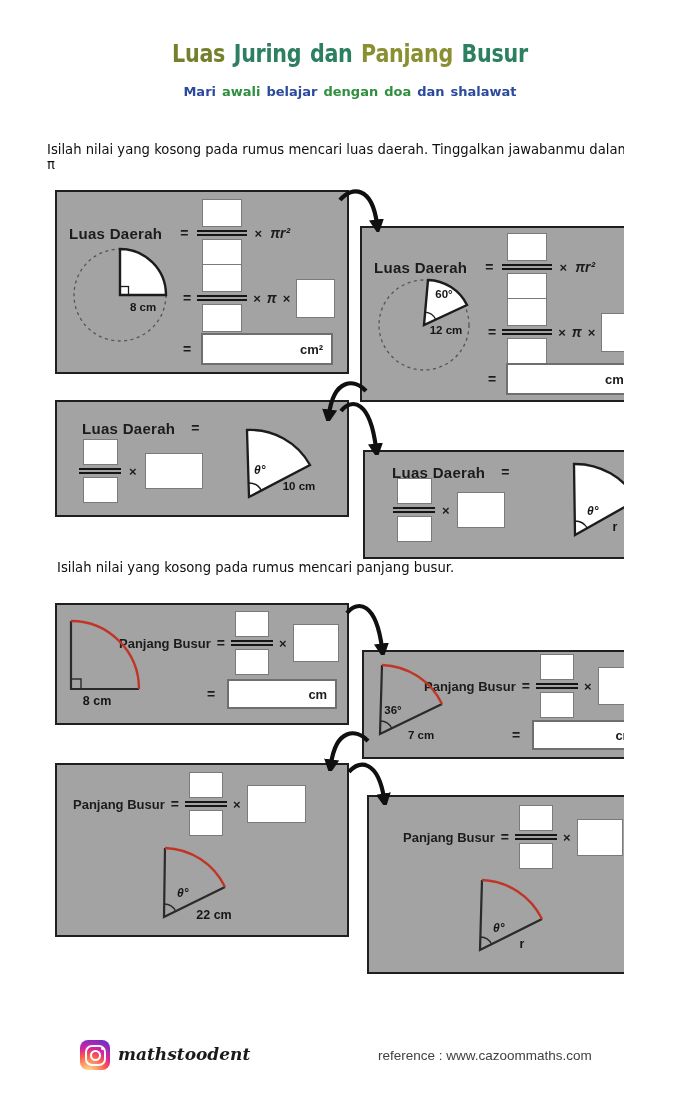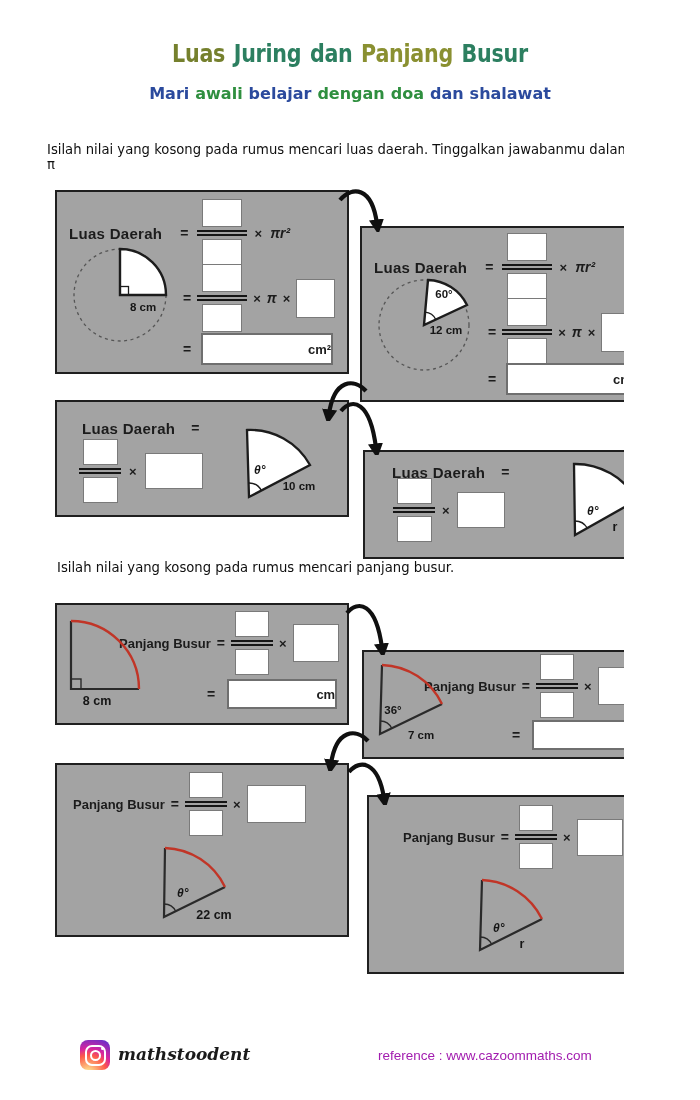--- a/index.html
+++ b/index.html
@@ -5,21 +5,21 @@
   html,body{margin:0;padding:0;background:#fff}
   .page{position:relative;width:624px;height:1100px;background:#ffffff;overflow:hidden;
         font-family:"Liberation Sans",sans-serif;color:#1c1c1c}
   .abs{position:absolute}
 
   
   .title{left:0;top:40px;width:700px;text-align:center;font-family:"DejaVu Sans",sans-serif;
          font-weight:bold;font-size:24px;letter-spacing:-0.3px;transform:scaleX(0.86);transform-origin:50% 50%}
   .title span{margin:0 5px}
   .subtitle{left:0;top:84px;width:700px;text-align:center;font-family:"DejaVu Sans",sans-serif;
-            font-weight:bold;font-size:16px}
+            font-weight:bold;font-size:13px}
   .subtitle span{margin:0 3px}
   .score-box{left:557px;top:27px;width:90px;height:90px;border:1.6px solid #3a3a3a;background:#fff}
   .score-label{margin-top:5px;text-align:center;font-family:"DejaVu Serif",serif;
                font-style:italic;font-weight:bold;font-size:15px;color:#111}
 
   .instr{font-family:"DejaVu Sans",sans-serif;font-size:13.2px;color:#0f0f0f}
   #instr1{left:47px;top:142px;width:645px}
   #instr2{left:57px;top:558px;width:430px;line-height:19px}
 
   
@@ -32,34 +32,34 @@
   .pirs,.pi{font-weight:bold;font-style:italic;font-size:14px}
 
   .frac{display:flex;flex-direction:column;align-items:center}
   .fb{width:38px;height:26px;border:1.6px solid #7a7a7a;background:#fff}
   .fb-sm{width:33px;height:24px;border:1.6px solid #7a7a7a;background:#fff}
   .fbar{width:50px;border-top:6px double #151515;margin:3px 0;height:0}
   .fbar-sm{width:42px;border-top:6px double #151515;margin:3px 0;height:0}
   .sq{width:37px;height:37px;border:1.6px solid #7a7a7a;background:#fff}
   .bigb{border:1.6px solid #7a7a7a;background:#fff}
   .resb{border:2px solid #6f6f6f;background:#fff;display:flex;align-items:center;
-        justify-content:flex-end;font-weight:bold;font-size:13px;box-sizing:border-box}
+        justify-content:flex-end;padding-right:8px;font-weight:bold;font-size:13px;box-sizing:border-box}
 
   .svgtxt{font-family:"Liberation Sans",sans-serif;font-weight:bold;font-size:11.5px;fill:#161616}
   .svgtheta{font-family:"Liberation Sans",sans-serif;font-weight:bold;font-style:italic;font-size:12px;fill:#161616}
 
   
   .ig-icon{left:80px;top:1040px;width:30px;height:30px;border-radius:8px;
            background:radial-gradient(circle at 28% 110%,#fdf497 0%,#fd5949 45%,#d6249f 62%,#6a2fc9 92%)}
   .ig-frame{position:absolute;inset:4.5px;border:2px solid #fff;border-radius:7px}
   .ig-lens{position:absolute;inset:9.5px;border:2px solid #fff;border-radius:50%}
   .ig-dot{position:absolute;top:6.5px;right:6.5px;width:3px;height:3px;background:#fff;border-radius:50%}
   .handle{left:118px;top:1044px;font-family:"DejaVu Serif",serif;font-style:italic;
           font-weight:bold;font-size:17px;color:#1a1a1a}
-  .reference{left:378px;top:1048px;font-size:13.5px;color:#a21caf}
+  .reference{left:378px;top:1048px;font-size:13.5px;color:#404040}
 </style>
 </head>
 <body>
 
 <div class="page">
 
   <div class="abs title">
     <span style="color: rgb(117, 128, 45);">Luas</span><span style="color: rgb(44, 127, 96);">Juring</span><span style="color: rgb(44, 127, 96);">dan</span><span style="color: rgb(138, 144, 49);">Panjang</span><span style="color: rgb(44, 127, 96);">Busur</span>
   </div>
   <div class="abs subtitle">

